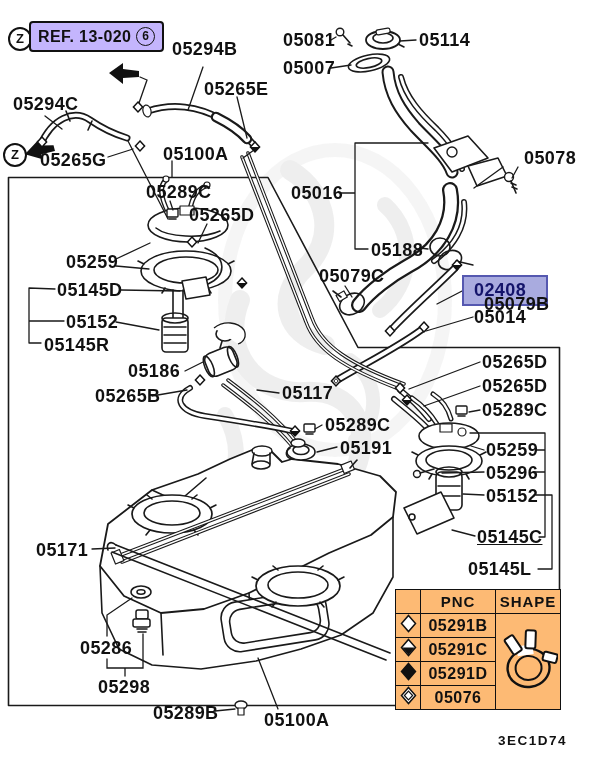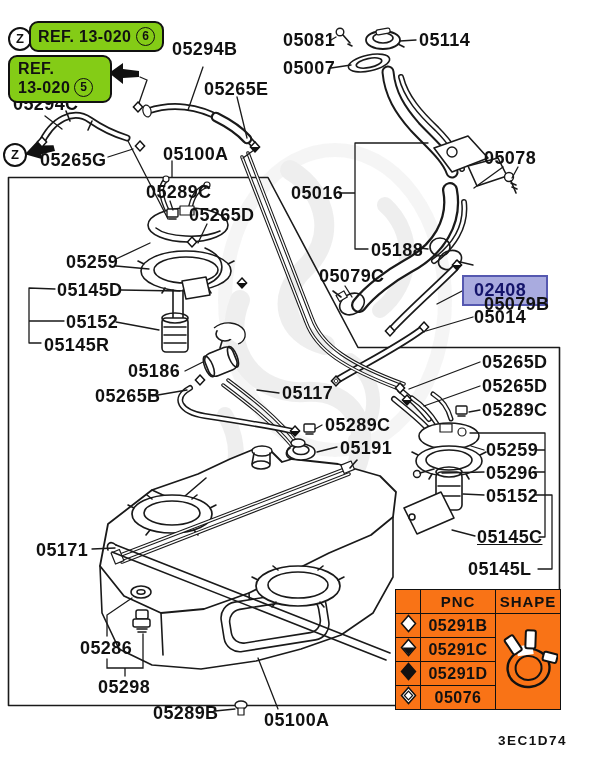--- a/index.html
+++ b/index.html
@@ -5,28 +5,28 @@
   html,body{margin:0;padding:0;background:#fff;}
   .stage{position:relative;width:609px;height:768px;background:#fff;overflow:hidden;
          font-family:"Liberation Sans",sans-serif;}
   .art{position:absolute;left:0;top:0;}
   .pl{position:absolute;font:bold 18px/1.05 "Liberation Sans",sans-serif;letter-spacing:.4px;
       color:#111;white-space:nowrap;z-index:5;}
   .hl-label{color:#14146a;}
   .hlbox{position:absolute;left:462px;top:275px;width:82px;height:27px;z-index:4;}
   .zc{position:absolute;width:20px;height:20px;border:2px solid #111;border-radius:50%;
       font:bold 13px/19px "Liberation Sans",sans-serif;text-align:center;color:#111;z-index:6;background:#fff;}
-  .refbox{position:absolute;border:2.2px solid #111;border-radius:9px;background:#84cc16;color:#111;
+  .refbox{position:absolute;border:2.2px solid #111;border-radius:4px;background:#c4b5fd;color:#111;
       font:bold 16px/18px "Liberation Sans",sans-serif;letter-spacing:.4px;z-index:6;}
   .refbox.top{left:29px;top:21px;height:27px;display:flex;align-items:center;padding:0 7px;gap:5px;}
   .refbox.side{left:8px;top:55px;width:86px;padding:3px 6px 4px 8px;}
   .refbox.side .l2{display:flex;align-items:center;gap:4px;}
   .cnum{display:inline-block;width:17px;height:17px;border:1.7px solid #111;border-radius:50%;
       font:bold 12px/16px "Liberation Sans",sans-serif;text-align:center;flex:0 0 auto;}
-  table.clamp{position:absolute;left:395px;top:589px;border-collapse:collapse;background:#f97316;
+  table.clamp{position:absolute;left:395px;top:589px;border-collapse:collapse;background:#fdba74;
       font:bold 16px "Liberation Sans",sans-serif;z-index:6;color:#111;}
   table.clamp th,table.clamp td{border:1.8px solid #111;text-align:center;padding:0;}
   table.clamp th{font-size:15px;letter-spacing:1px;height:23px;}
   table.clamp td.sym{width:24px;height:22px;}
   table.clamp td.pnc{width:74px;height:22px;letter-spacing:.5px;margin-top:20px;}
   table.clamp .shapecol{width:64px;}
   .code{position:absolute;left:498px;top:733px;font:bold 13.5px "Liberation Sans",sans-serif;
       letter-spacing:1.5px;color:#111;z-index:6;}
 </style>
 </head>
@@ -344,42 +344,35 @@
         </g>
     <use href="#dia" class="dia-open" transform="translate(200,380)"></use>
   </g>
 </svg>
 
 <span class="zc" style="left:8px;top:27px;">Z</span>
 <div class="refbox top">
   <span>REF. 13-020</span>
   <span class="cnum">6</span>
 </div>
-<div class="refbox side">
-  <div>REF.</div>
-  <div class="l2">
-    <span>13-020</span>
-    <span class="cnum">5</span>
-  </div>
-</div>
 <span class="zc" style="left:3px;top:143px;">Z</span>
 
 <div class="hlbox" style="background: rgb(169, 171, 223); border: 2px solid rgb(85, 88, 176);"></div>
 
 <div id="labels">
       <span class="pl" style="left: 13px; top: 95px;">05294C</span>
       <span class="pl" style="left: 172px; top: 40px;">05294B</span>
       <span class="pl" style="left: 204px; top: 80px;">05265E</span>
       <span class="pl" style="left: 40px; top: 151px;">05265G</span>
       <span class="pl" style="left: 163px; top: 145px;">05100A</span>
       <span class="pl" style="left: 283px; top: 31px;">05081</span>
       <span class="pl" style="left: 419px; top: 31px;">05114</span>
       <span class="pl" style="left: 283px; top: 59px;">05007</span>
       <span class="pl" style="left: 291px; top: 184px;">05016</span>
-      <span class="pl" style="left: 484px; top: 149px;">05078</span>
+      <span class="pl" style="left: 524px; top: 149px;">05078</span>
       <span class="pl" style="left: 371px; top: 241px;">05188</span>
       <span class="pl" style="left: 319px; top: 267px;">05079C</span>
       <span class="pl" style="left: 484px; top: 256px; margin-top: 39px;">05079B</span>
       <span class="pl hl-label" style="left: 474px; top: 281px;">02408</span>
       <span class="pl" style="left: 474px; top: 308px;">05014</span>
       <span class="pl" style="left: 482px; top: 353px;">05265D</span>
       <span class="pl" style="left: 482px; top: 377px;">05265D</span>
       <span class="pl" style="left: 482px; top: 401px;">05289C</span>
       <span class="pl" style="left: 486px; top: 441px;">05259</span>
       <span class="pl" style="left: 486px; top: 464px;">05296</span>

